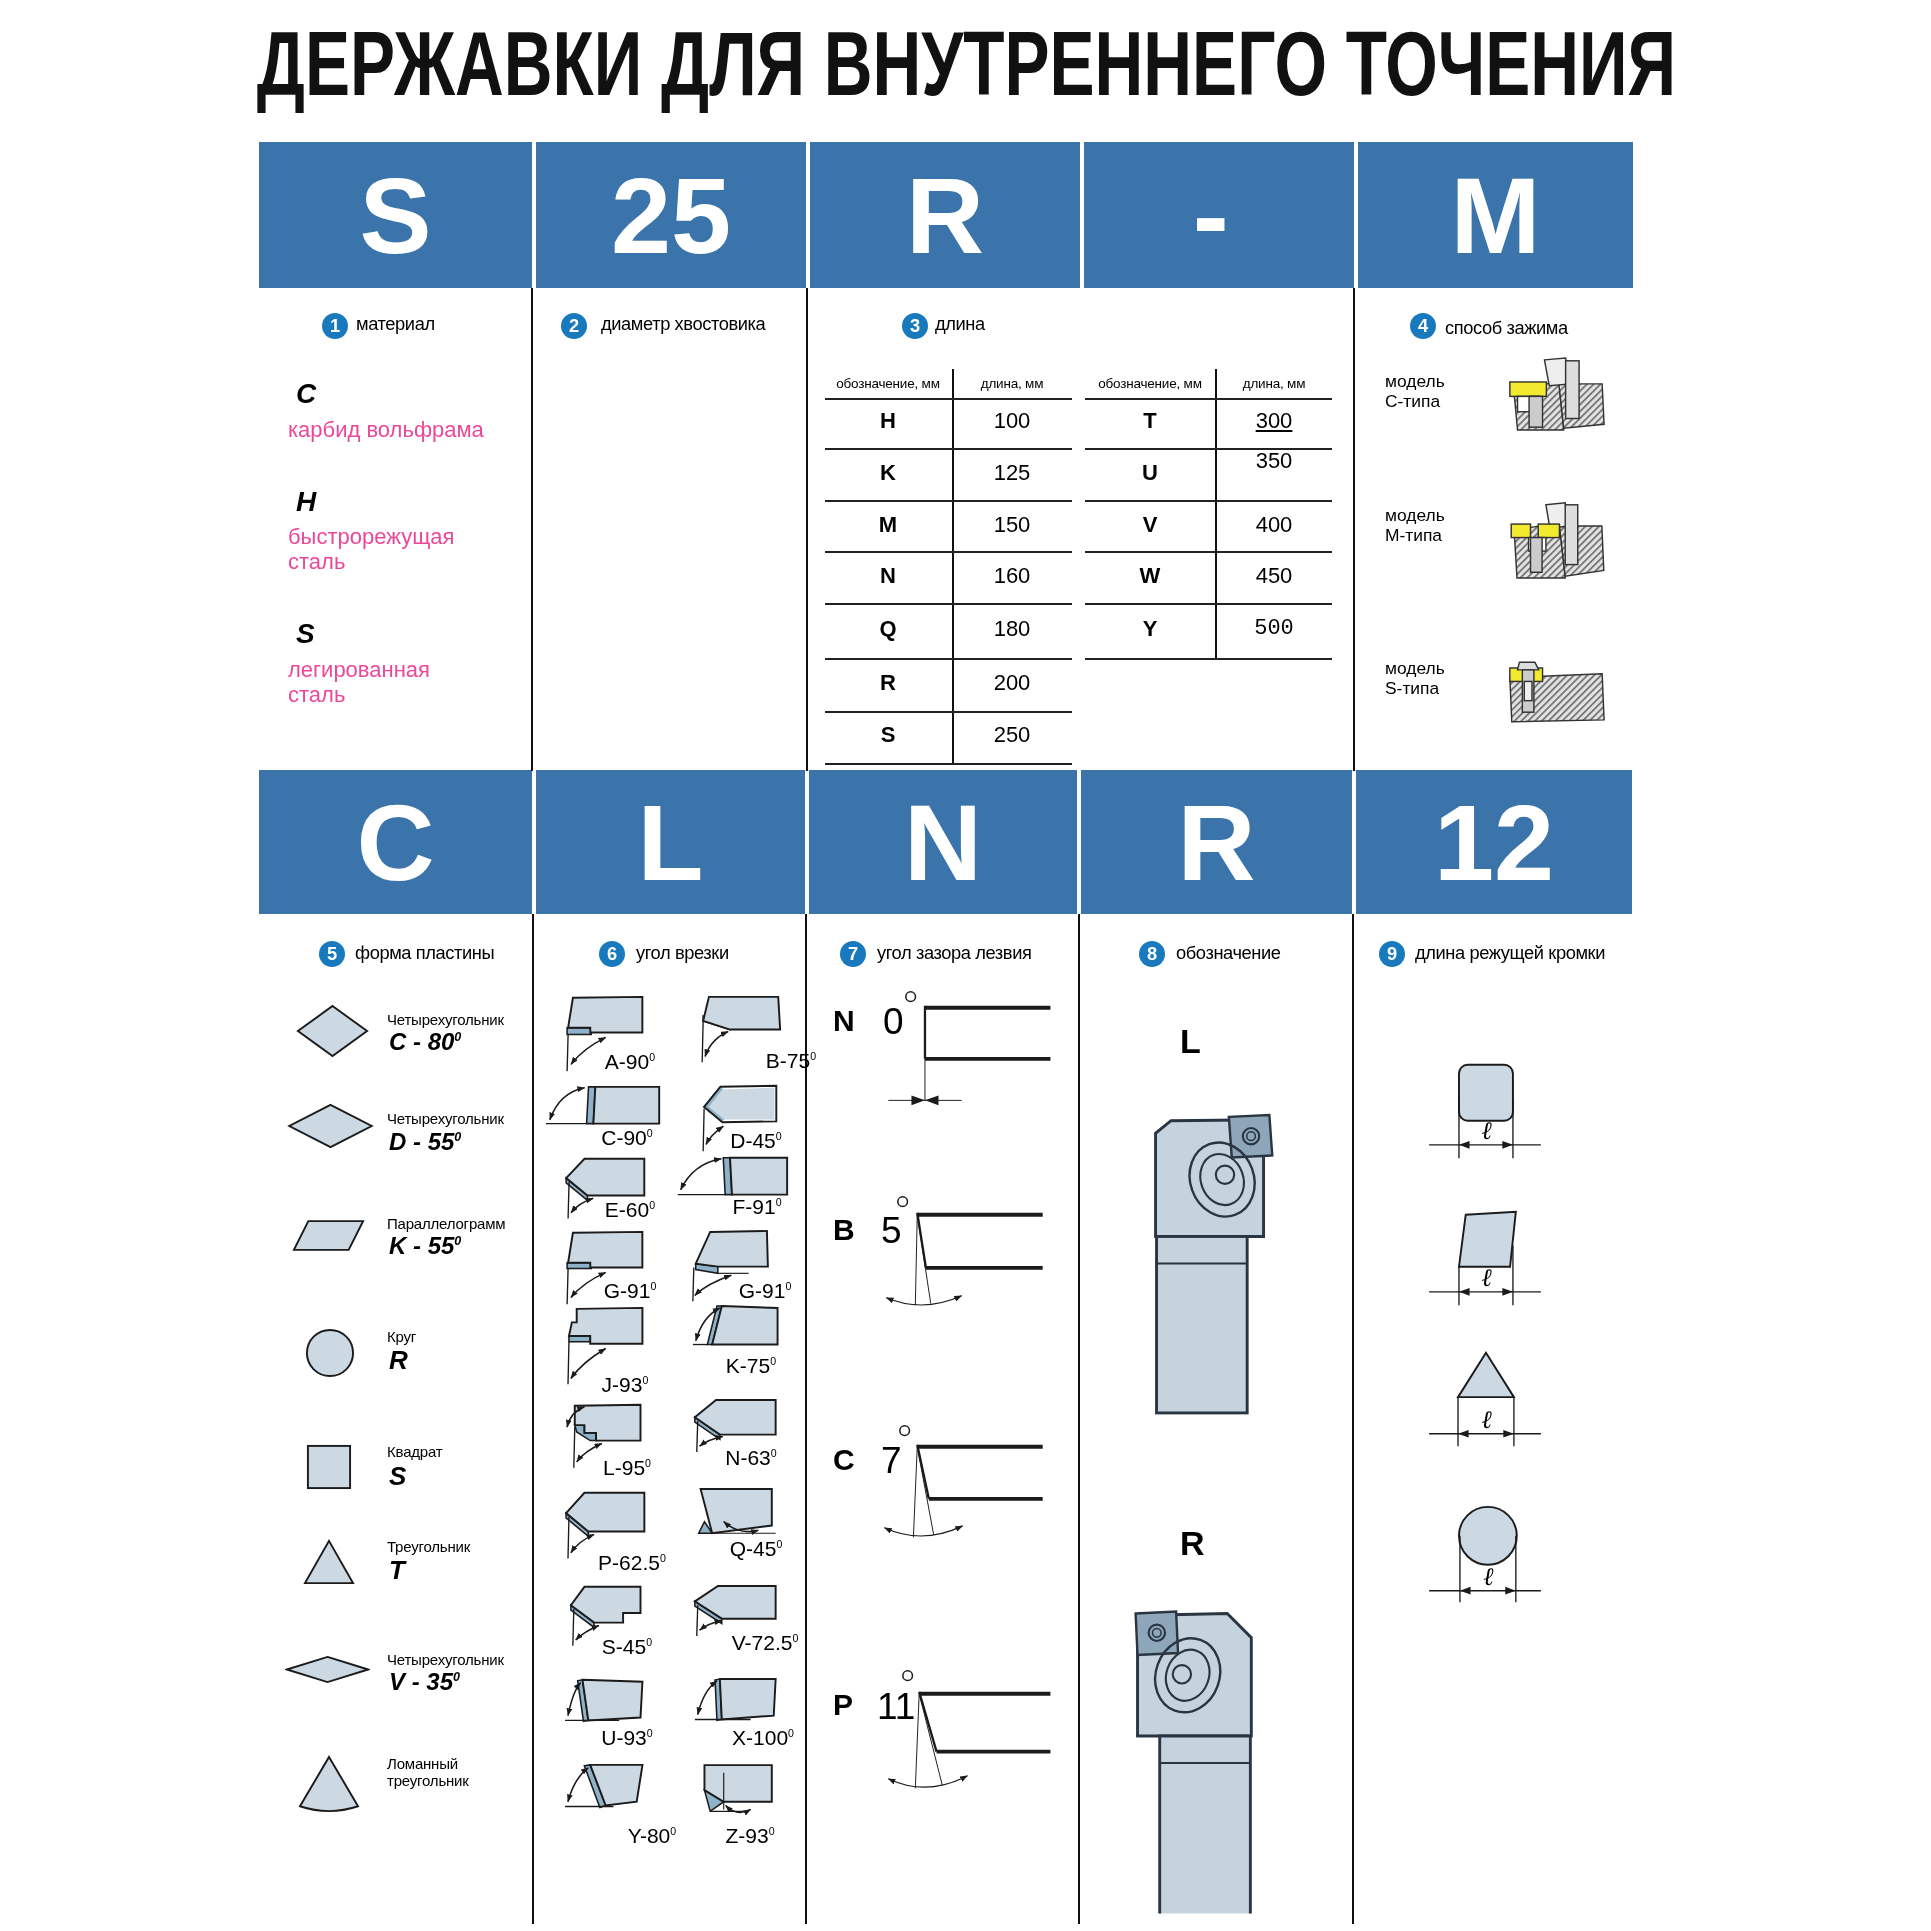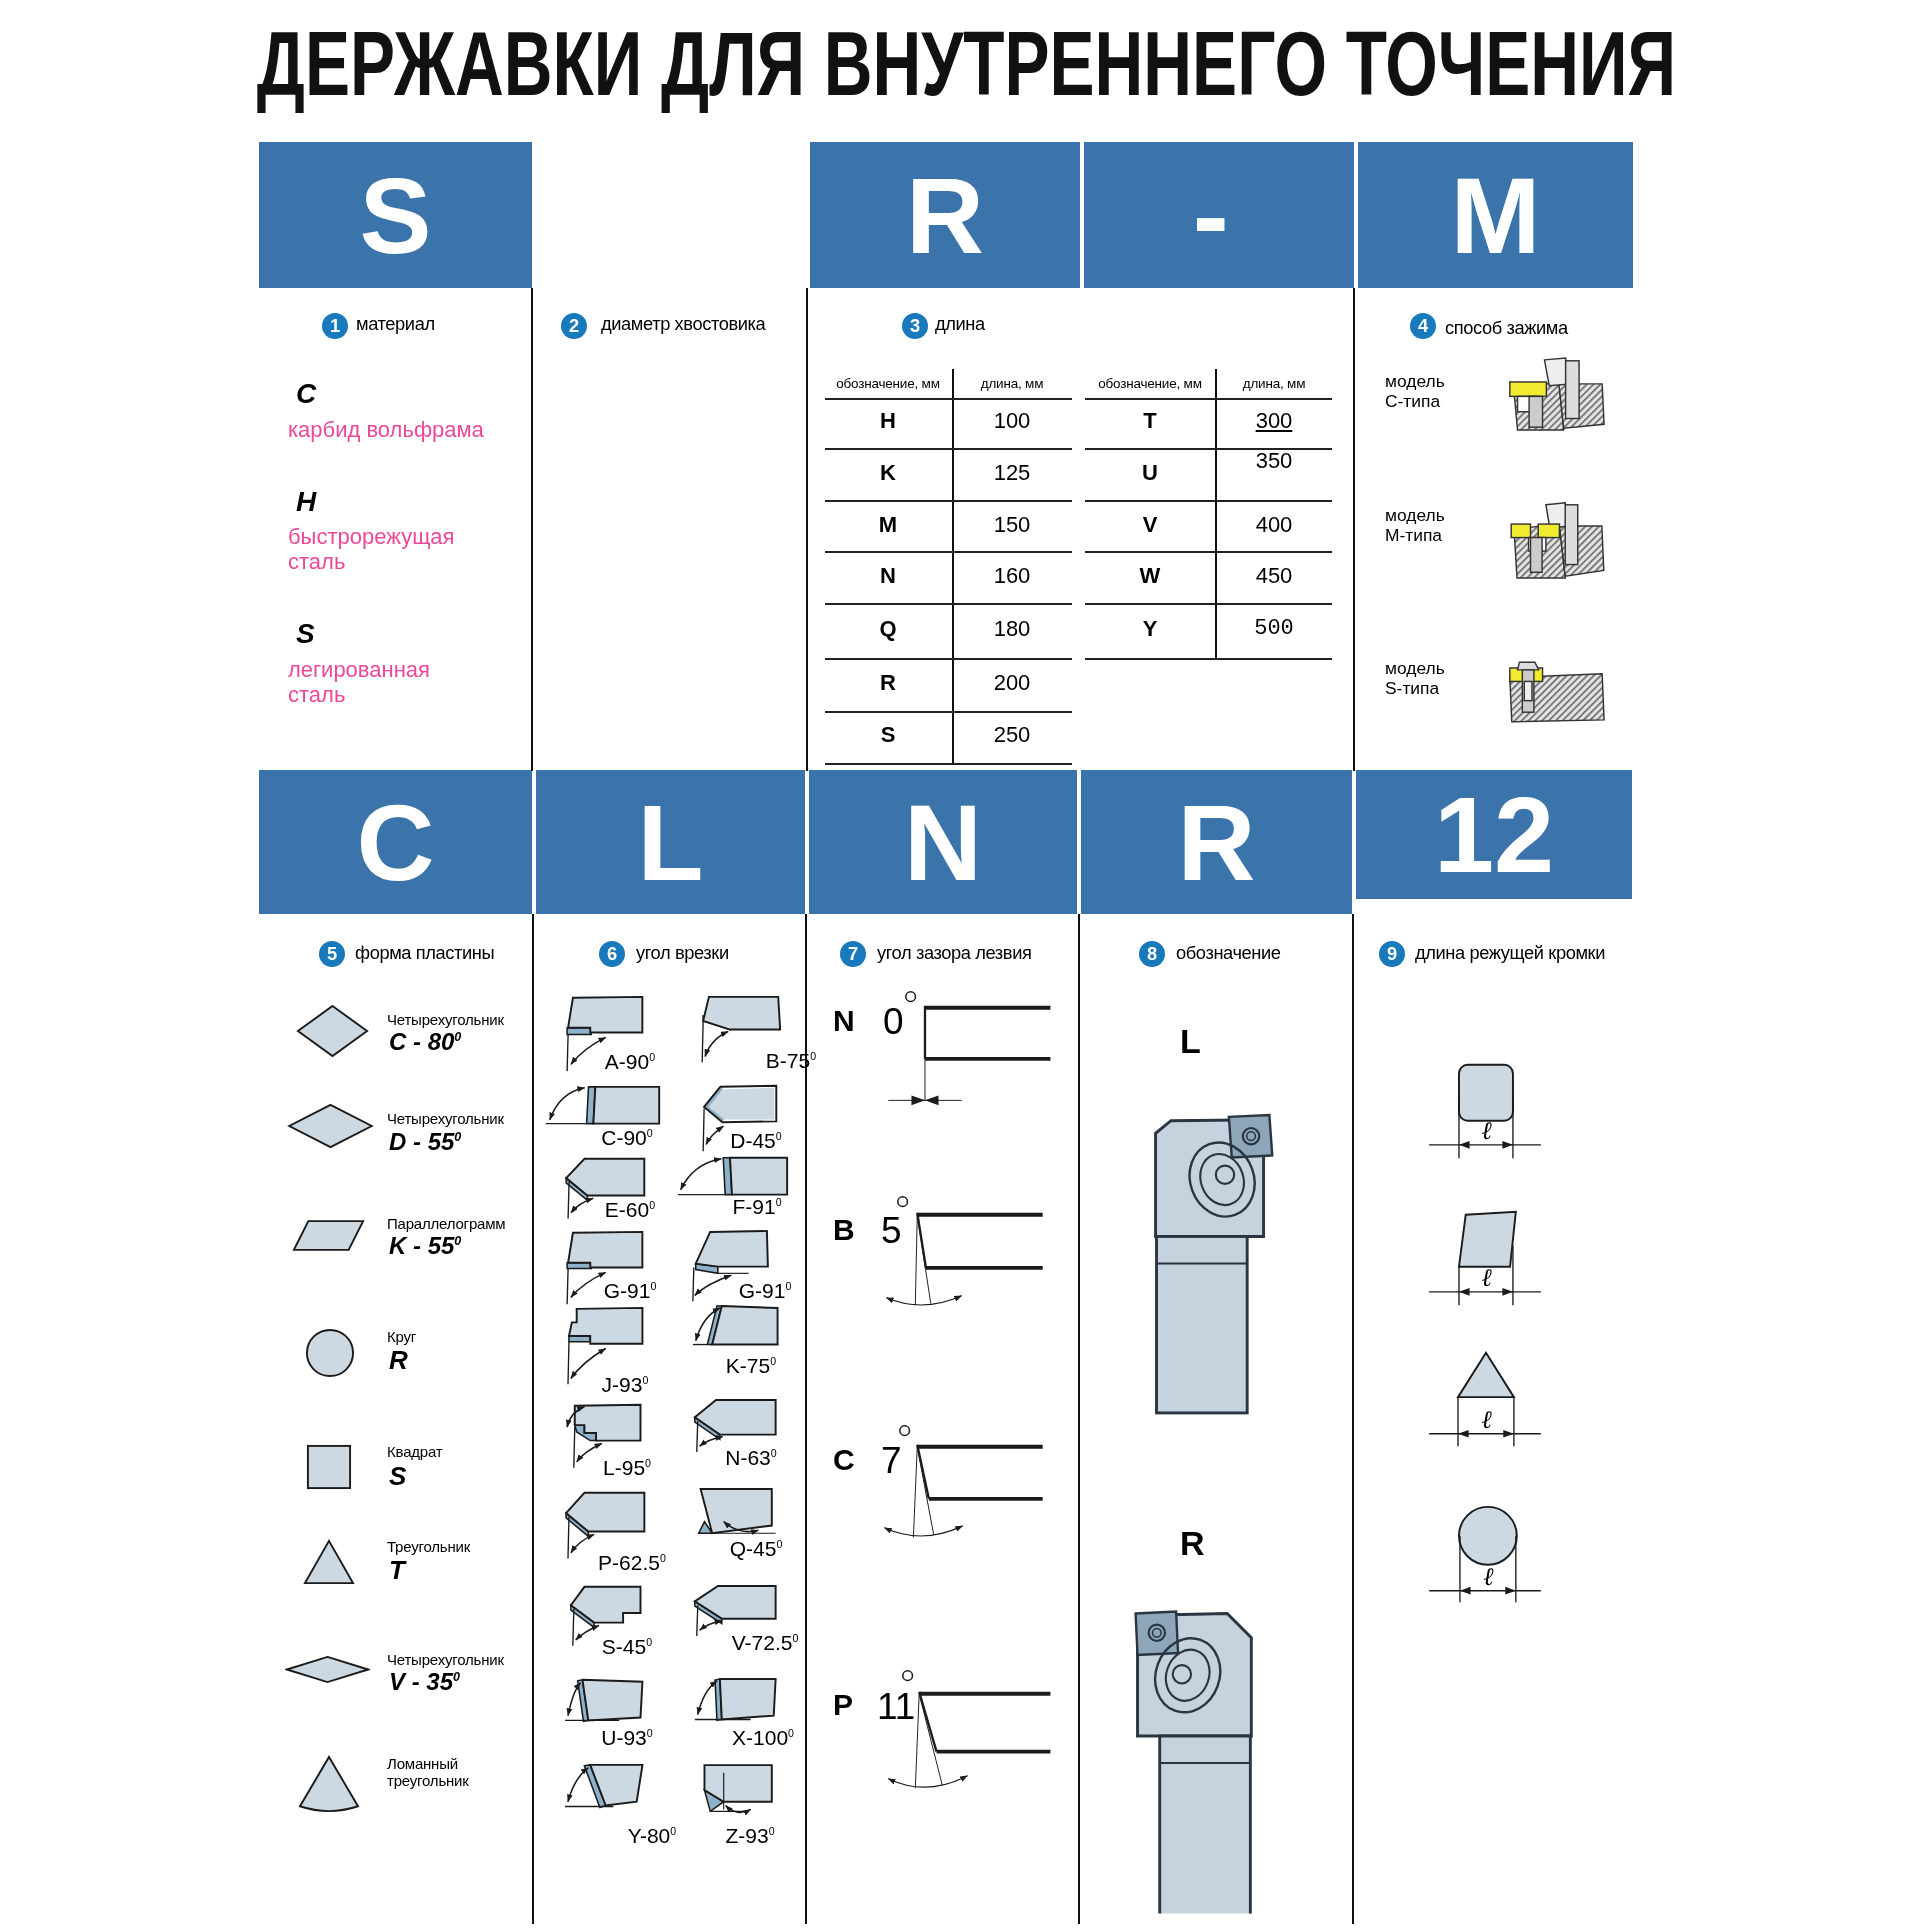--- a/index.html
+++ b/index.html
@@ -25,29 +25,30 @@
 </style>
 </head>
 <body>
 <div id="page">
 
 <svg class="abs" style="left:0;top:0;" width="1931" height="126" viewBox="0 0 2000 130">
   <text x="266" y="98" font-family="Liberation Sans, sans-serif" font-weight="bold" font-size="94" fill="#111" textLength="1470" lengthAdjust="spacingAndGlyphs">ДЕРЖАВКИ ДЛЯ ВНУТРЕННЕГО ТОЧЕНИЯ</text>
 </svg>
 
 <div class="bluebox" style="left:259px;top:142px;width:273px;height:146px;">S</div>
+<div class="bluebox" style="left:536px;top:142px;width:270px;height:146px;">25</div>
 <div class="bluebox" style="left:810px;top:142px;width:270px;height:146px;">R</div>
 <div class="bluebox" style="left:1084px;top:142px;width:270px;height:146px;padding-right:16.4px;box-sizing:border-box;">-</div>
 <div class="bluebox" style="left:1358px;top:142px;width:275px;height:146px;">M</div>
 
 <div class="bluebox" style="left:259px;top:770px;width:273px;height:144px;">C</div>
 <div class="bluebox" style="left:536px;top:770px;width:269px;height:144px;">L</div>
 <div class="bluebox" style="left:809px;top:770px;width:268px;height:144px;">N</div>
 <div class="bluebox" style="left:1081px;top:770px;width:271px;height:144px;">R</div>
-<div class="bluebox" style="left:1356px;top:770px;width:276px;height:129px;">12</div>
+<div class="bluebox" style="left:1356px;top:770px;width:276px;height:144px;">12</div>
 
 <div class="vline" style="left:531px;top:288px;height:483px;"></div>
 <div class="vline" style="left:806px;top:288px;height:483px;"></div>
 <div class="vline" style="left:1353px;top:288px;height:483px;"></div>
 
 <div class="vline" style="left:532px;top:914px;height:1010px;"></div>
 <div class="vline" style="left:805px;top:914px;height:1010px;"></div>
 <div class="vline" style="left:1078px;top:914px;height:1010px;"></div>
 <div class="vline" style="left:1352px;top:914px;height:1010px;"></div>
 

